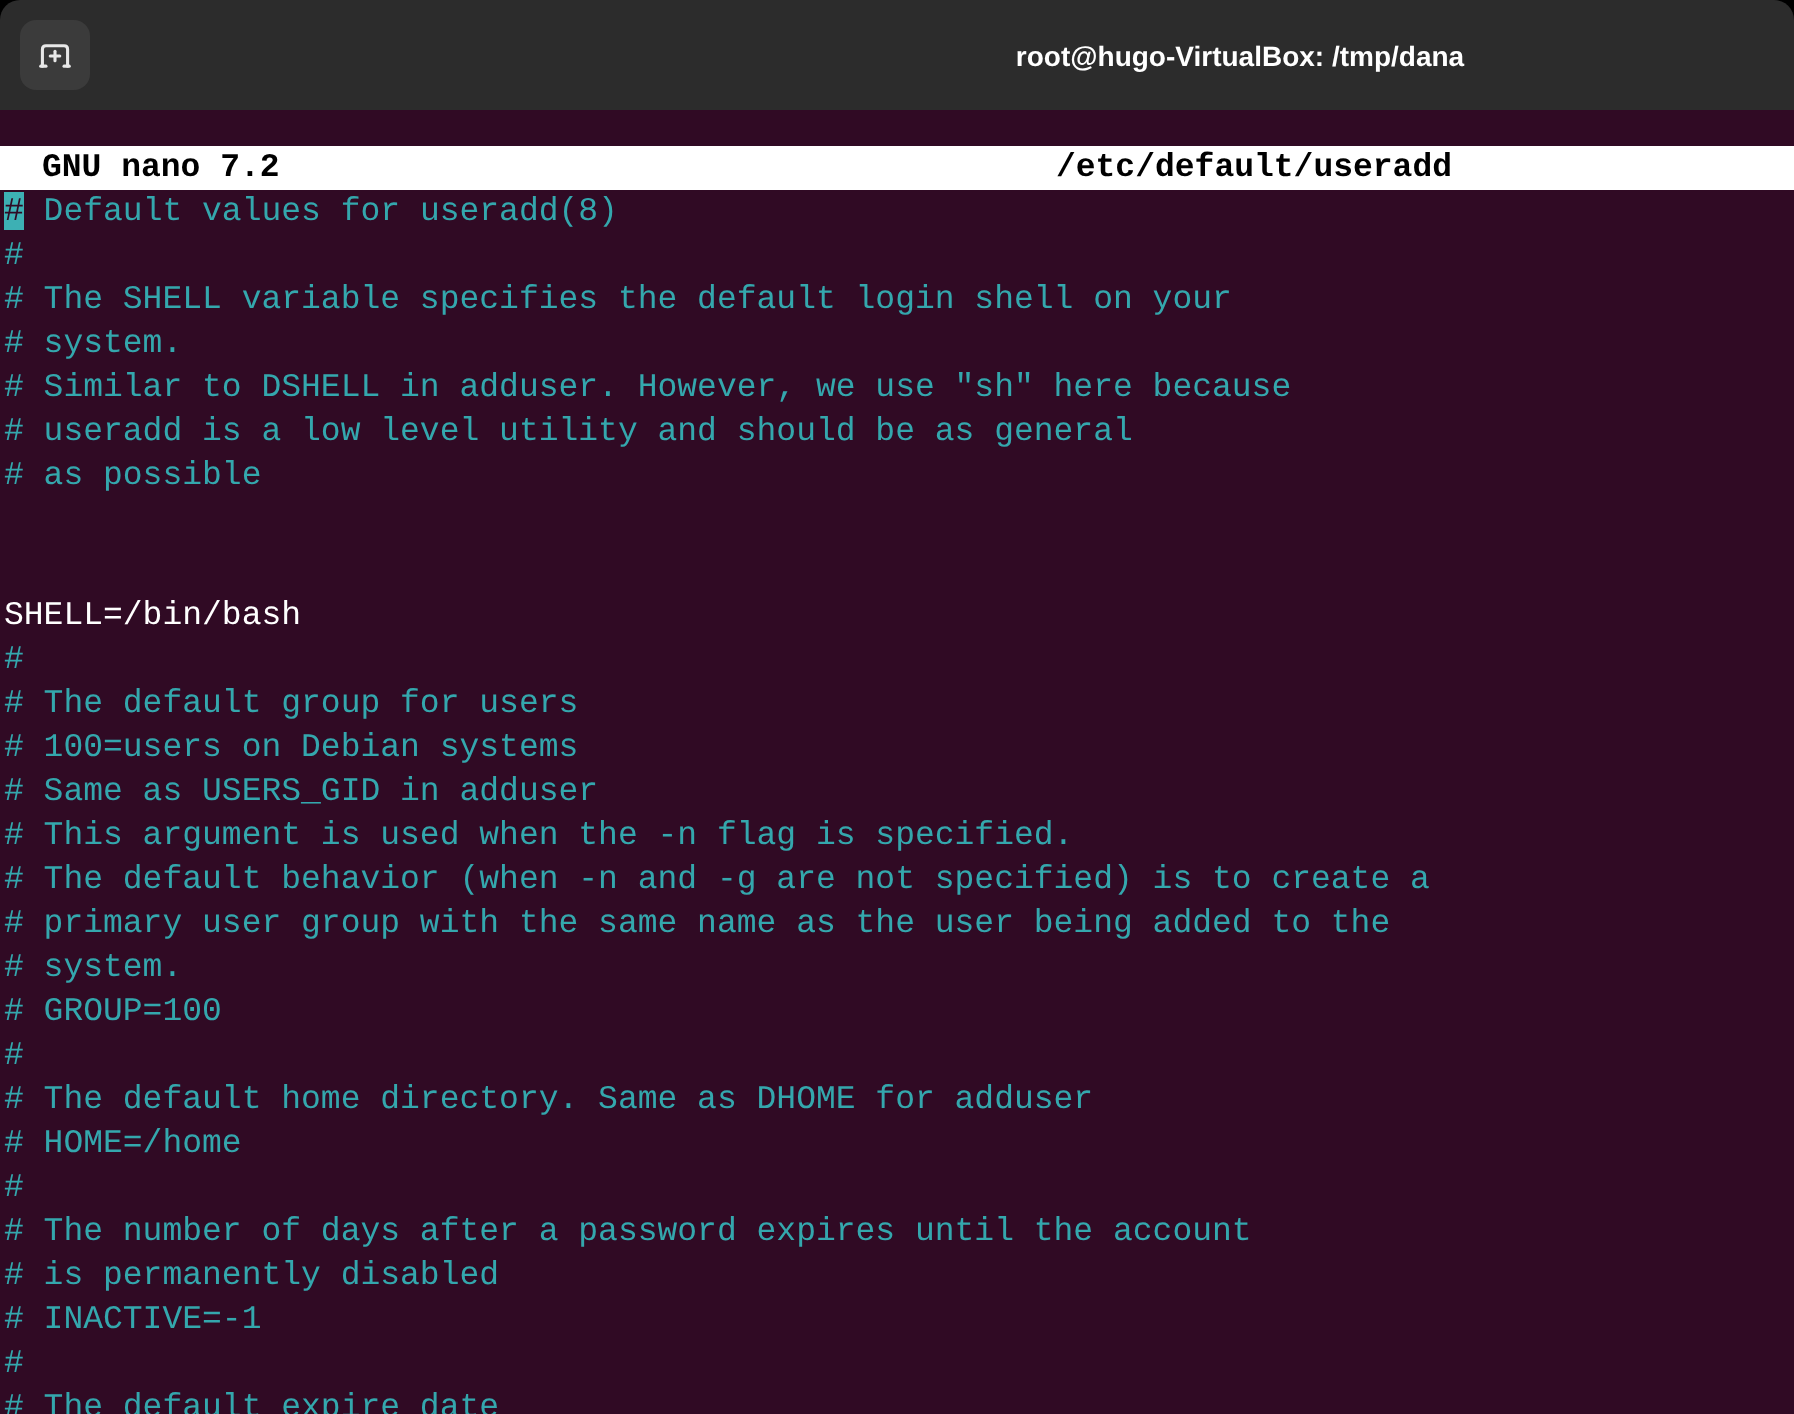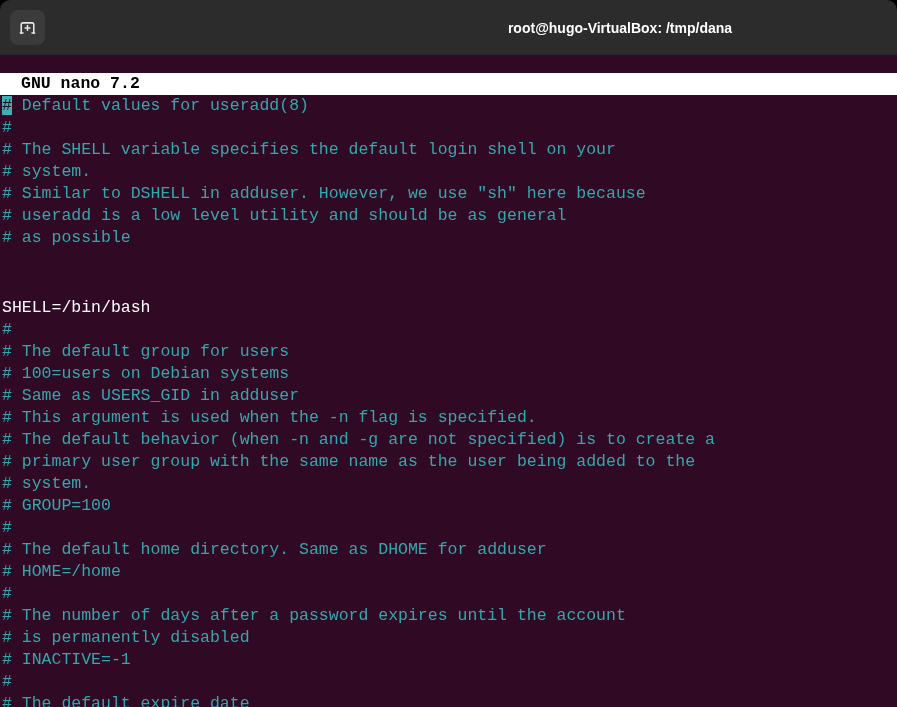--- a/index.html
+++ b/index.html
@@ -98,17 +98,18 @@
           <path d="M6 8.4 H10"></path>
         </svg>
       </span>
     </button>
     <div class="headerbar-title">root@hugo-VirtualBox: /tmp/dana</div>
   </div>
 
   <div class="terminal">
     <div class="nanobar">
       <span class="nano-version">GNU nano 7.2</span>
+      <span class="nano-file">/etc/default/useradd</span>
     </div>
     <div class="editor" id="editor-lines"><div class="line comment"><span class="cursor">#</span><span> Default values for useradd(8)</span></div><div class="line comment">#</div><div class="line comment"># The SHELL variable specifies the default login shell on your</div><div class="line comment"># system.</div><div class="line comment"># Similar to DSHELL in adduser. However, we use "sh" here because</div><div class="line comment"># useradd is a low level utility and should be as general</div><div class="line comment"># as possible</div><div class="line code">SHELL=/bin/bash</div><div class="line comment">#</div><div class="line comment"># The default group for users</div><div class="line comment"># 100=users on Debian systems</div><div class="line comment"># Same as USERS_GID in adduser</div><div class="line comment"># This argument is used when the -n flag is specified.</div><div class="line comment"># The default behavior (when -n and -g are not specified) is to create a</div><div class="line comment"># primary user group with the same name as the user being added to the</div><div class="line comment"># system.</div><div class="line comment"># GROUP=100</div><div class="line comment">#</div><div class="line comment"># The default home directory. Same as DHOME for adduser</div><div class="line comment"># HOME=/home</div><div class="line comment">#</div><div class="line comment"># The number of days after a password expires until the account</div><div class="line comment"># is permanently disabled</div><div class="line comment"># INACTIVE=-1</div><div class="line comment">#</div><div class="line comment"># The default expire date</div><div class="line comment"># EXPIRE=</div><div class="line comment">#</div></div>
   </div>
 
 </div>
 
 </body></html>

